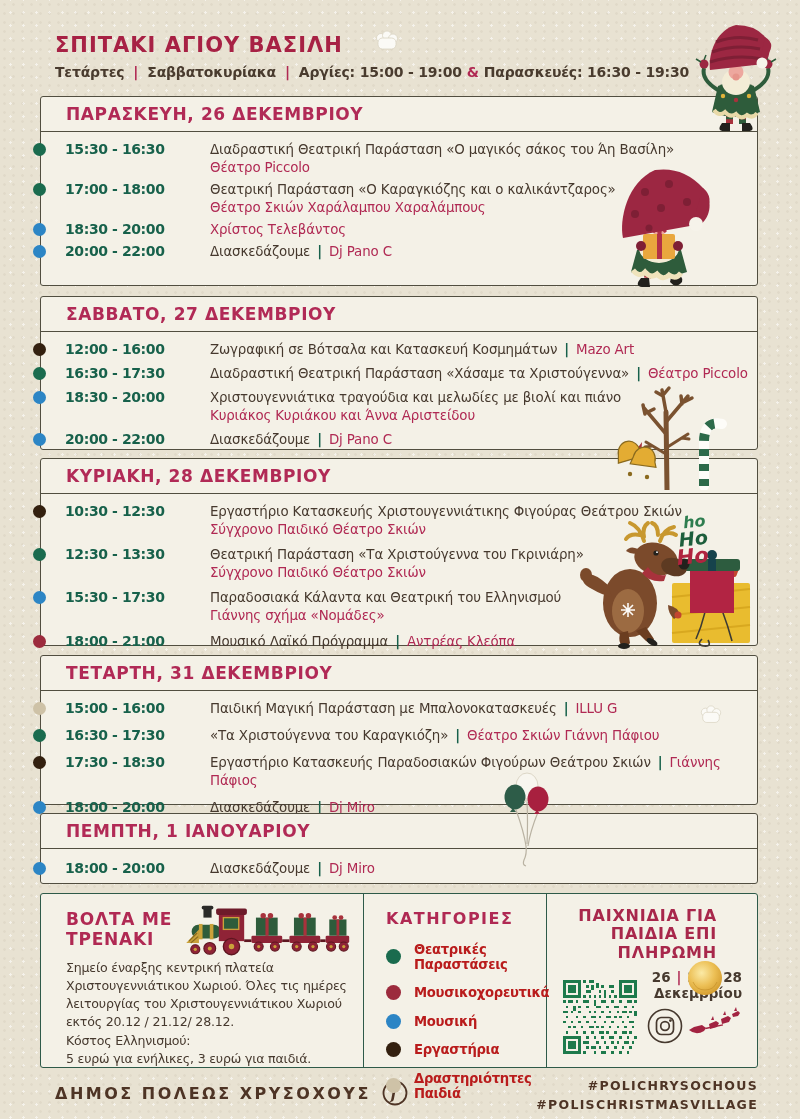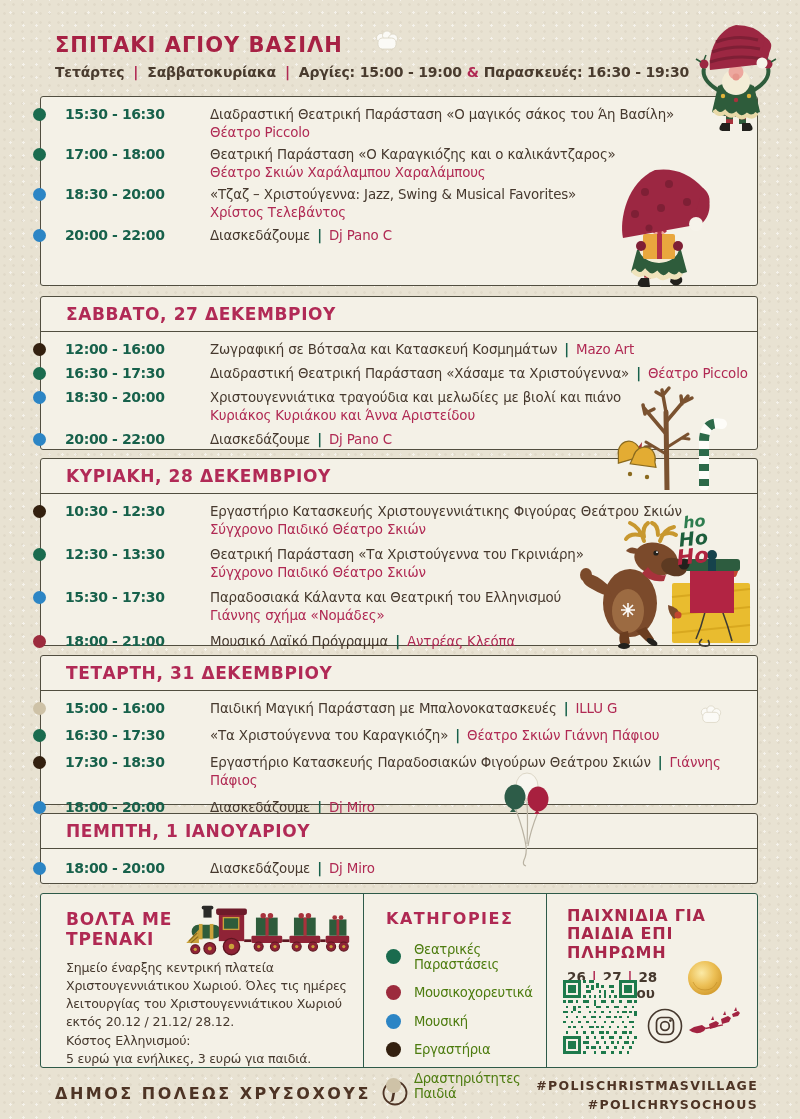--- a/index.html
+++ b/index.html
@@ -38,22 +38,22 @@
     border-radius:3px;box-sizing:border-box;display:flex;z-index:1;}
   .col1{position:relative;flex:none;width:323px;border-right:1.5px solid #2e5a49;padding:15px 16px 0 25px;box-sizing:border-box;}
   .train-h{color:#b02953;font-weight:bold;font-size:17px;line-height:1.18;letter-spacing:.8px;width:115px;}
   .train-svg{position:absolute;left:138px;top:10px;width:172px;height:58px;}
   .train-body{margin:10px 0 0 0;font-size:12.6px;color:#46392e;line-height:1.42;letter-spacing:-0.2px;font-weight:500;}
   .train-cost{margin:1px 0 0 0;font-size:12.6px;color:#46392e;line-height:1.42;letter-spacing:-0.2px;font-weight:500;}
   .col2{flex:none;width:183px;border-right:1.5px solid #2e5a49;padding:15px 0 0 22px;box-sizing:border-box;}
   .legend-h{color:#b02953;font-weight:bold;font-size:16px;letter-spacing:1.5px;}
   .leg{display:flex;align-items:center;margin-top:13.5px;}
   .leg .dot2{flex:none;width:15px;height:15px;border-radius:50%;margin-right:13px;}
-  .leg .lab{font-size:13.2px;color:#4d7c0f;font-weight:normal;letter-spacing:-0.3px;}
-  .col3{position:relative;flex:1;padding:13px 15px 0 20px;box-sizing:border-box;}
+  .leg .lab{font-size:13.2px;color:#b91c1c;font-weight:bold;letter-spacing:-0.3px;}
+  .col3{position:relative;flex:1;padding:13px 15px 0 20px;box-sizing:border-box;text-align:right;}
   .paid-h{color:#a8274b;font-weight:bold;font-size:16px;line-height:1.15;letter-spacing:.8px;width:150px;}
   .paid-dates{margin-top:7px;font-size:13.5px;color:#46392e;font-weight:bold;}
   .paid-dates .bsep{margin:0 6px;}
   .qr{position:absolute;left:16px;top:86px;width:74px;height:74px;}
   .ig{position:absolute;left:100px;top:114px;width:36px;height:36px;}
   .ball{position:absolute;left:138px;top:64px;width:40px;height:40px;}
   .sleigh{position:absolute;left:138px;top:112px;width:58px;height:30px;}
   
   .muni{position:absolute;left:55px;top:1080px;display:flex;align-items:center;gap:11px;
     font-size:16px;font-weight:bold;color:#4e3425;letter-spacing:2.5px;}
@@ -79,35 +79,36 @@
 <body>
 
 <div id="poster">
 
   <div class="brand-title">ΣΠΙΤΑΚΙ ΑΓΙΟΥ ΒΑΣΙΛΗ</div>
   <div class="brand-sub">
     <span>Τετάρτες</span><span class="bsep">|</span><span>Σαββατοκυρίακα</span><span class="bsep">|</span><span>Αργίες: 15:00 - 19:00</span><span class="bamp">&amp;</span><span>Παρασκευές: 16:30 - 19:30</span>
   </div>
 
   <div class="card c1">
+    <div class="card-h">ΠΑΡΑΣΚΕΥΗ, 26 ΔΕΚΕΜΒΡΙΟΥ</div>
     <div class="events">
       <div class="row">
         <span class="dot dot-green"></span>
         <span class="time">15:30 - 16:30</span>
         <span class="desc"><span>Διαδραστική Θεατρική Παράσταση «Ο μαγικός σάκος του Άη Βασίλη»</span><span class="sub">Θέατρο Piccolo</span></span>
       </div>
       <div class="row">
         <span class="dot dot-green"></span>
         <span class="time">17:00 - 18:00</span>
         <span class="desc"><span>Θεατρική Παράσταση «Ο Καραγκιόζης και ο καλικάντζαρος»</span><span class="sub">Θέατρο Σκιών Χαράλαμπου Χαραλάμπους</span></span>
       </div>
       <div class="row">
         <span class="dot dot-blue"></span>
         <span class="time">18:30 - 20:00</span>
-        <span class="desc"><span>«Τζαζ – Χριστούγεννα: Jazz, Swing &amp; Musical Favorites»</span><span class="sub">Χρίστος Τελεβάντος</span></span>
+        <span class="desc"><span class="sub">Χρίστος Τελεβάντος</span></span>
       </div>
       <div class="row">
         <span class="dot dot-blue"></span>
         <span class="time">20:00 - 22:00</span>
         <span class="desc"><span>Διασκεδάζουμε</span><span class="pipe">|</span><span class="tail">Dj Pano C</span></span>
       </div>
     </div>
   </div>
 
   <div class="card c2">
@@ -330,22 +331,22 @@
   </div>
 
   <div class="muni">
     <span>ΔΗΜΟΣ ΠΟΛΕΩΣ ΧΡΥΣΟΧΟΥΣ</span>
     <svg class="fb" viewBox="0 0 26 26">
       <circle cx="13" cy="13" r="11.5" fill="none" stroke="#4e3425" stroke-width="1.8"></circle>
       <text x="13" y="19" text-anchor="middle" font-size="15" font-style="italic" font-weight="bold" fill="#4e3425" font-family="DejaVu Serif, serif">f</text>
     </svg>
   </div>
   <div class="tags">
+    <div>#POLICHRYSOCHOUS</div>
     <div>#POLISCHRISTMASVILLAGE</div>
-    <div>#POLICHRYSOCHOUS</div>
   </div>
 
   <svg class="deco d-gnome-top" viewBox="0 0 88 112">
     <g stroke="#2e5c3b" stroke-width="4" fill="none">
       <path d="M26,70 C16,64 10,56 12,48"></path>
         <path d="M62,70 C72,64 78,56 76,48"></path>
     </g>
     <circle cx="12" cy="44" r="4.5" fill="#9c2742"></circle>
       <circle cx="76" cy="44" r="4.5" fill="#9c2742"></circle>
     <path d="M12,40 l2,-5 M76,40 l-2,-5 M9,42 l-5,-3 M79,42 l5,-3" stroke="#2e5c3b" stroke-width="1.5"></path>

